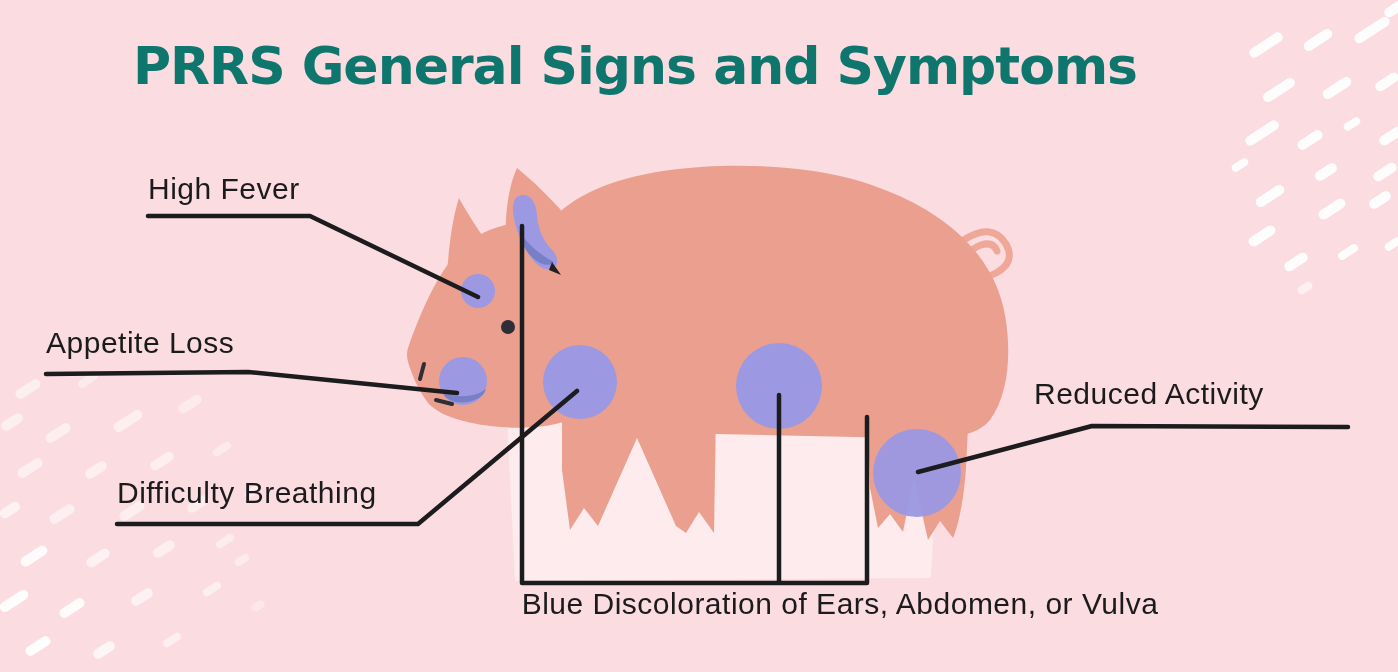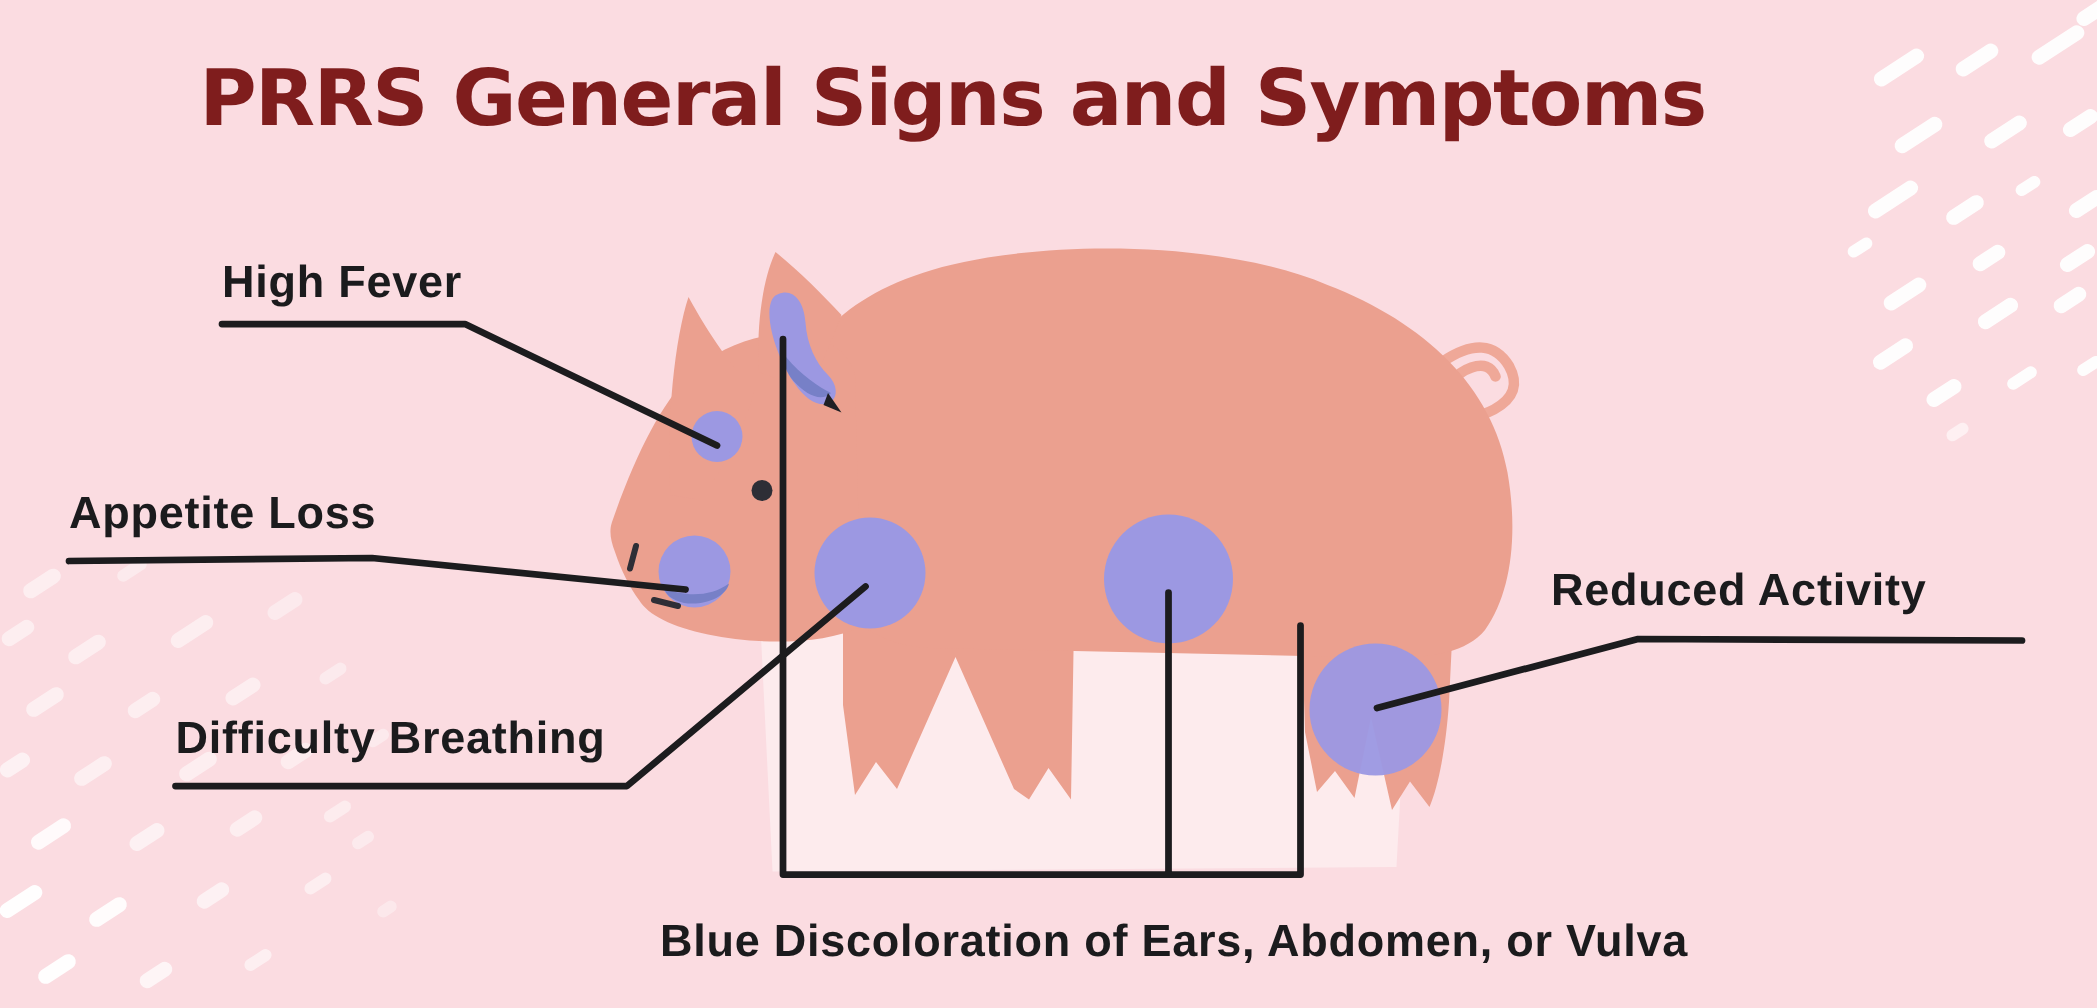--- a/index.html
+++ b/index.html
@@ -12,35 +12,34 @@
     color:#1B1B1D;
   }
   .fig{position:absolute;left:0;top:0;}
   .title{
     position:absolute;left:0;top:36px;width:1270px;
     text-align:center;
     font-family:"DejaVu Sans", sans-serif;
     font-weight:bold;
     font-size:52px;
     letter-spacing:-1px;
-    color:#7f1d1d;
+    color:#0f766e;
   }
   .lbl{
     position:absolute;
     font-size:30px;
     letter-spacing:.5px;
     white-space:nowrap;
     color:#1B1B1D;
-    font-weight:bold;
   }
   .lbl-high-fever{left:148px;top:172px;}
   .lbl-appetite-loss{left:46px;top:326px;}
   .lbl-difficulty-breathing{left:117px;top:476px;}
   .lbl-reduced-activity{left:1034px;top:377px;}
-  .lbl-blue-discoloration{left:440px;top:587px;width:800px;text-align:left;margin-top:24px;}
+  .lbl-blue-discoloration{left:440px;top:587px;width:800px;text-align:center;}
 </style>
 </head>
 <body>
 
 <div class="stage">
 
   <svg class="fig" width="1398" height="672" viewBox="0 0 1398 672">
 
     <g fill="#FFFFFF" opacity="0.95">
       <rect x="-19" y="-5" width="38" height="10" rx="5" transform="translate(1266 45) rotate(-33)"></rect>

